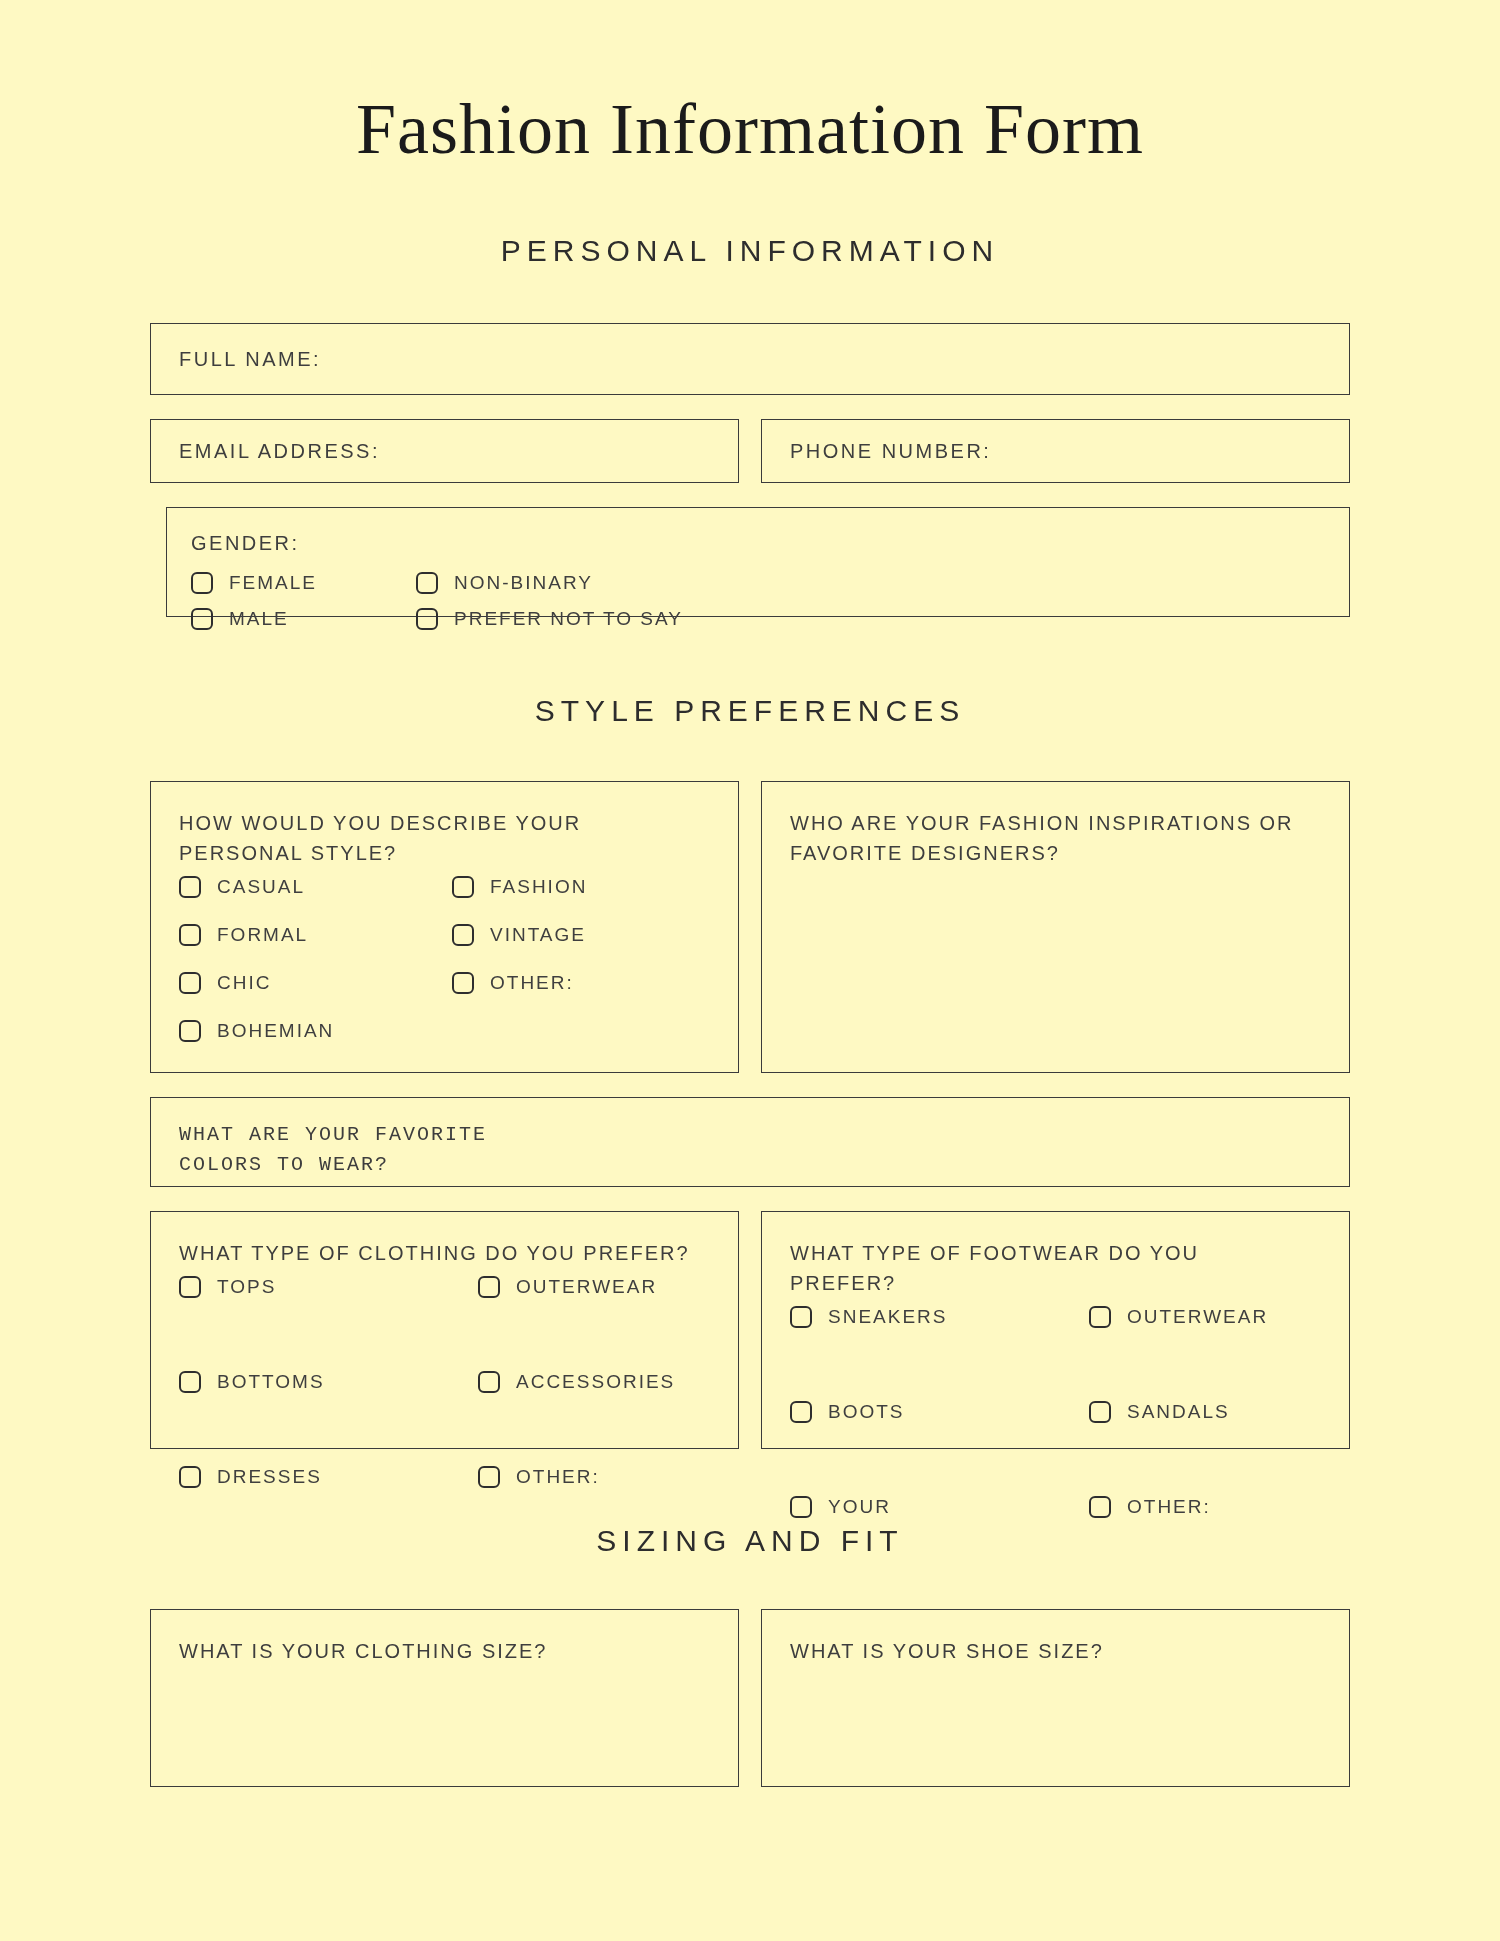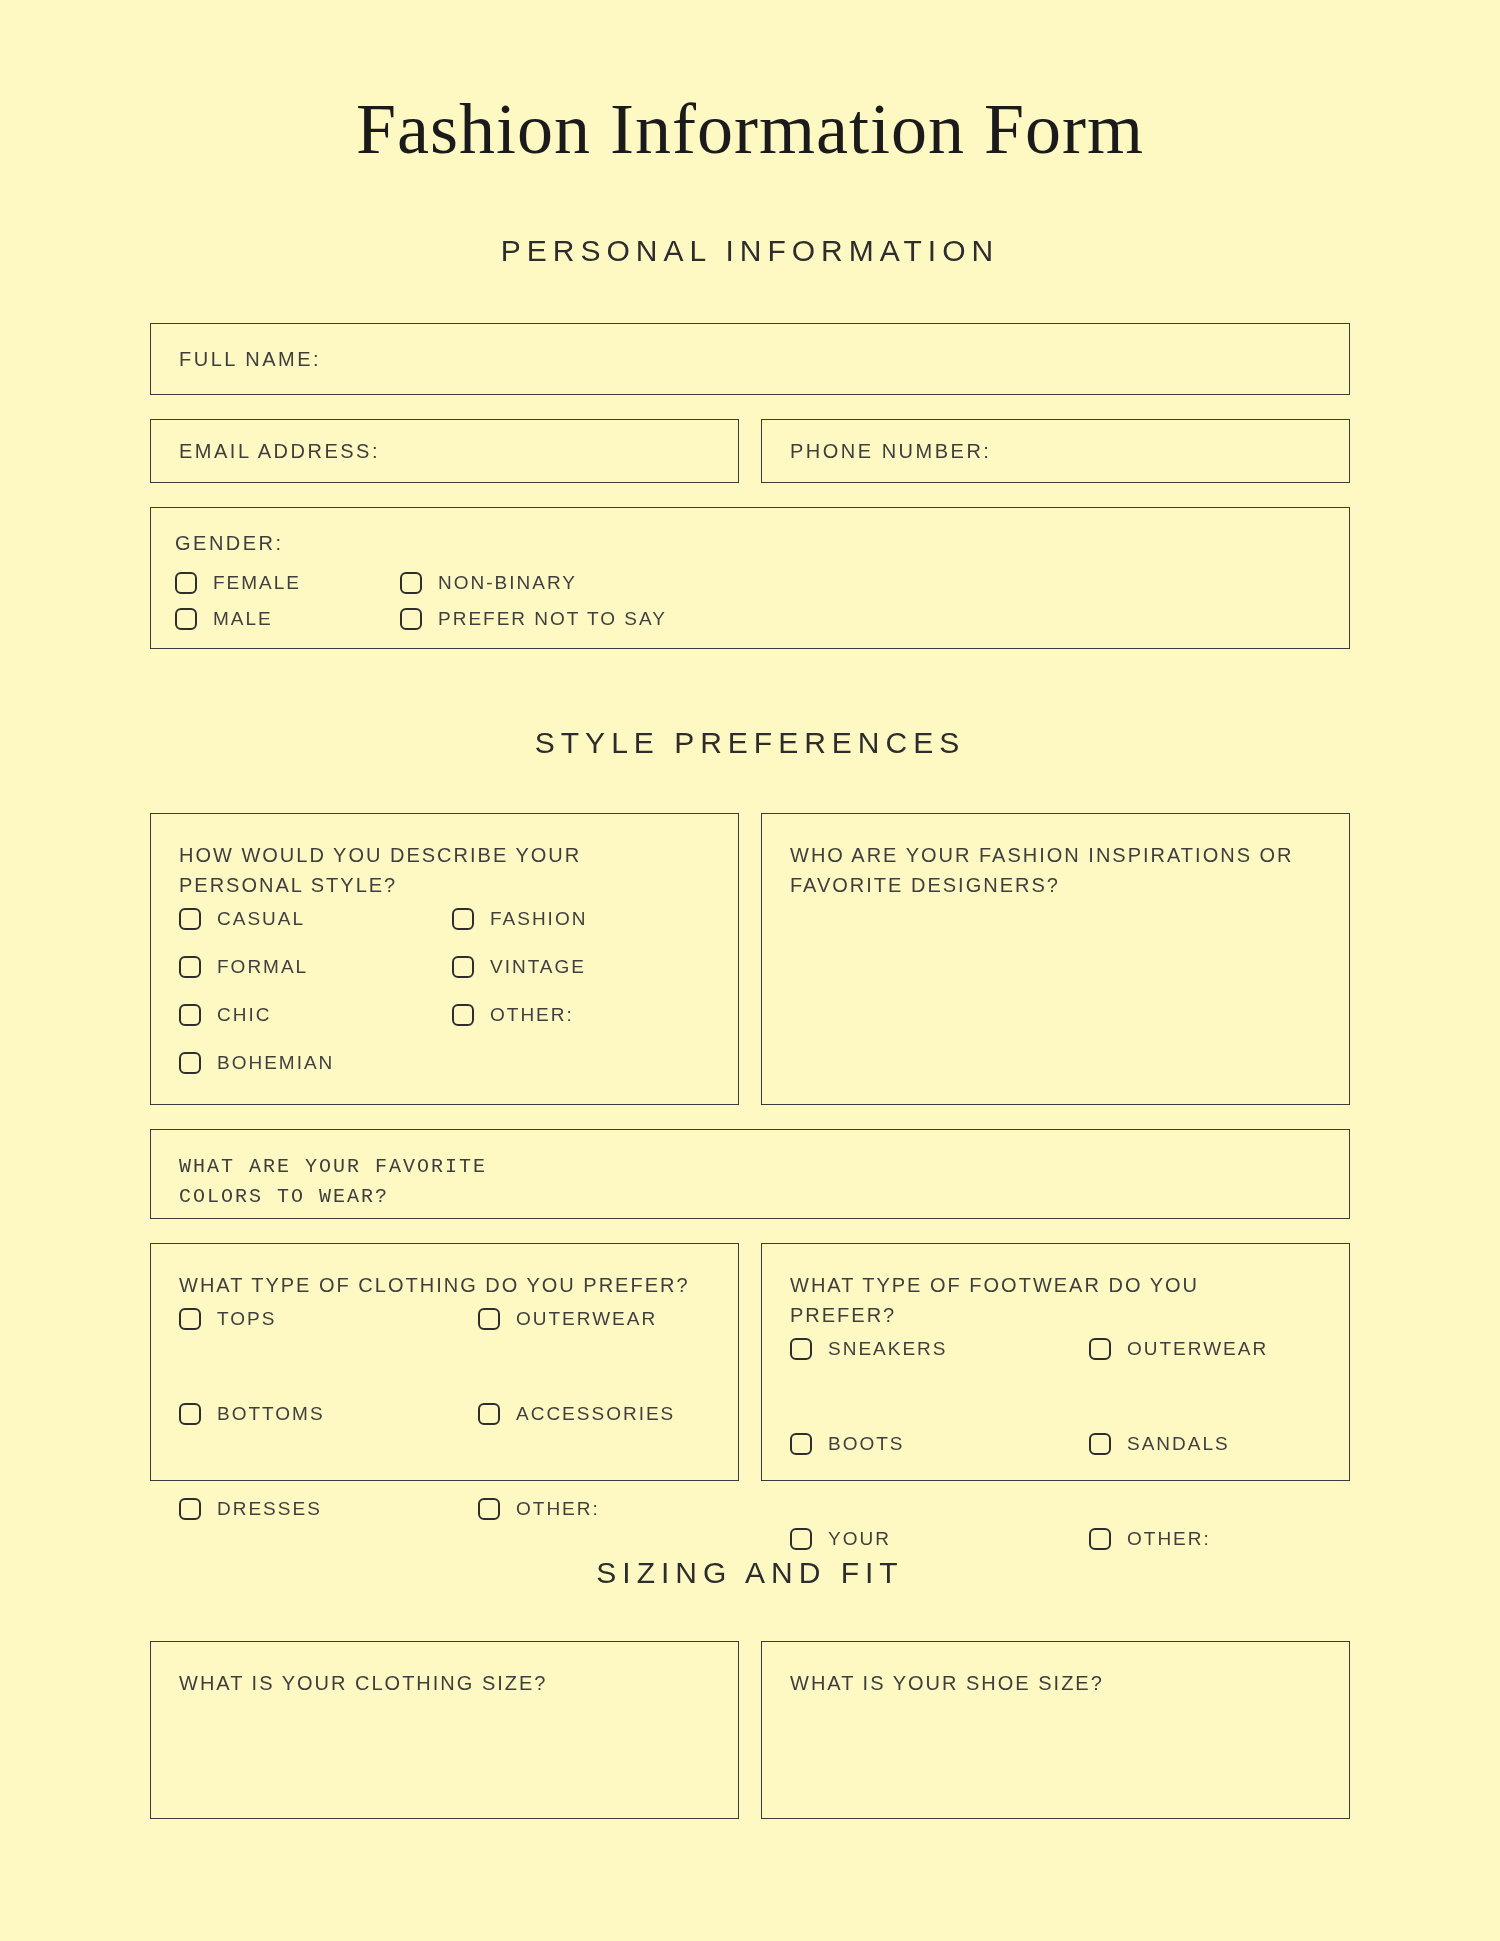--- a/index.html
+++ b/index.html
@@ -47,21 +47,21 @@
     color:#3e3e3e;
     line-height:1.5;
   }
   .question { white-space:pre-line; letter-spacing:2px; }
 
   .box-fullname { margin-top:54px; height:72px; display:flex; align-items:center; padding:0 28px; }
   .row-contact  { margin-top:24px;justify-content:flex-end; }
   .box-contact  { height:64px; display:flex; align-items:center; padding:0 28px; }
   .row-dob      { margin-top:24px; }
   .box-dob      { height:142px; padding:24px 28px; }
-  .box-gender   { height:142px; padding:20px 24px 12px 24px; }
+  .box-gender   { height:110px; padding:20px 24px 12px 24px;margin-left:16px; }
   .box-gender .field-label { margin-bottom:14px; }
 
   .row-style   { margin-top:52px; }
   .box-style   { height:292px; padding:26px 28px; }
   .box-inspo   { height:292px; padding:26px 28px; }
   .box-colors  { margin-top:24px; height:90px; padding:22px 28px;font-family:Liberation Mono, monospace; }
   .row-type    { margin-top:24px; }
   .box-type    { height:238px; padding:26px 28px; }
   .row-sizing  { margin-top:50px; }
   .box-size    { height:178px; padding:26px 28px; }

